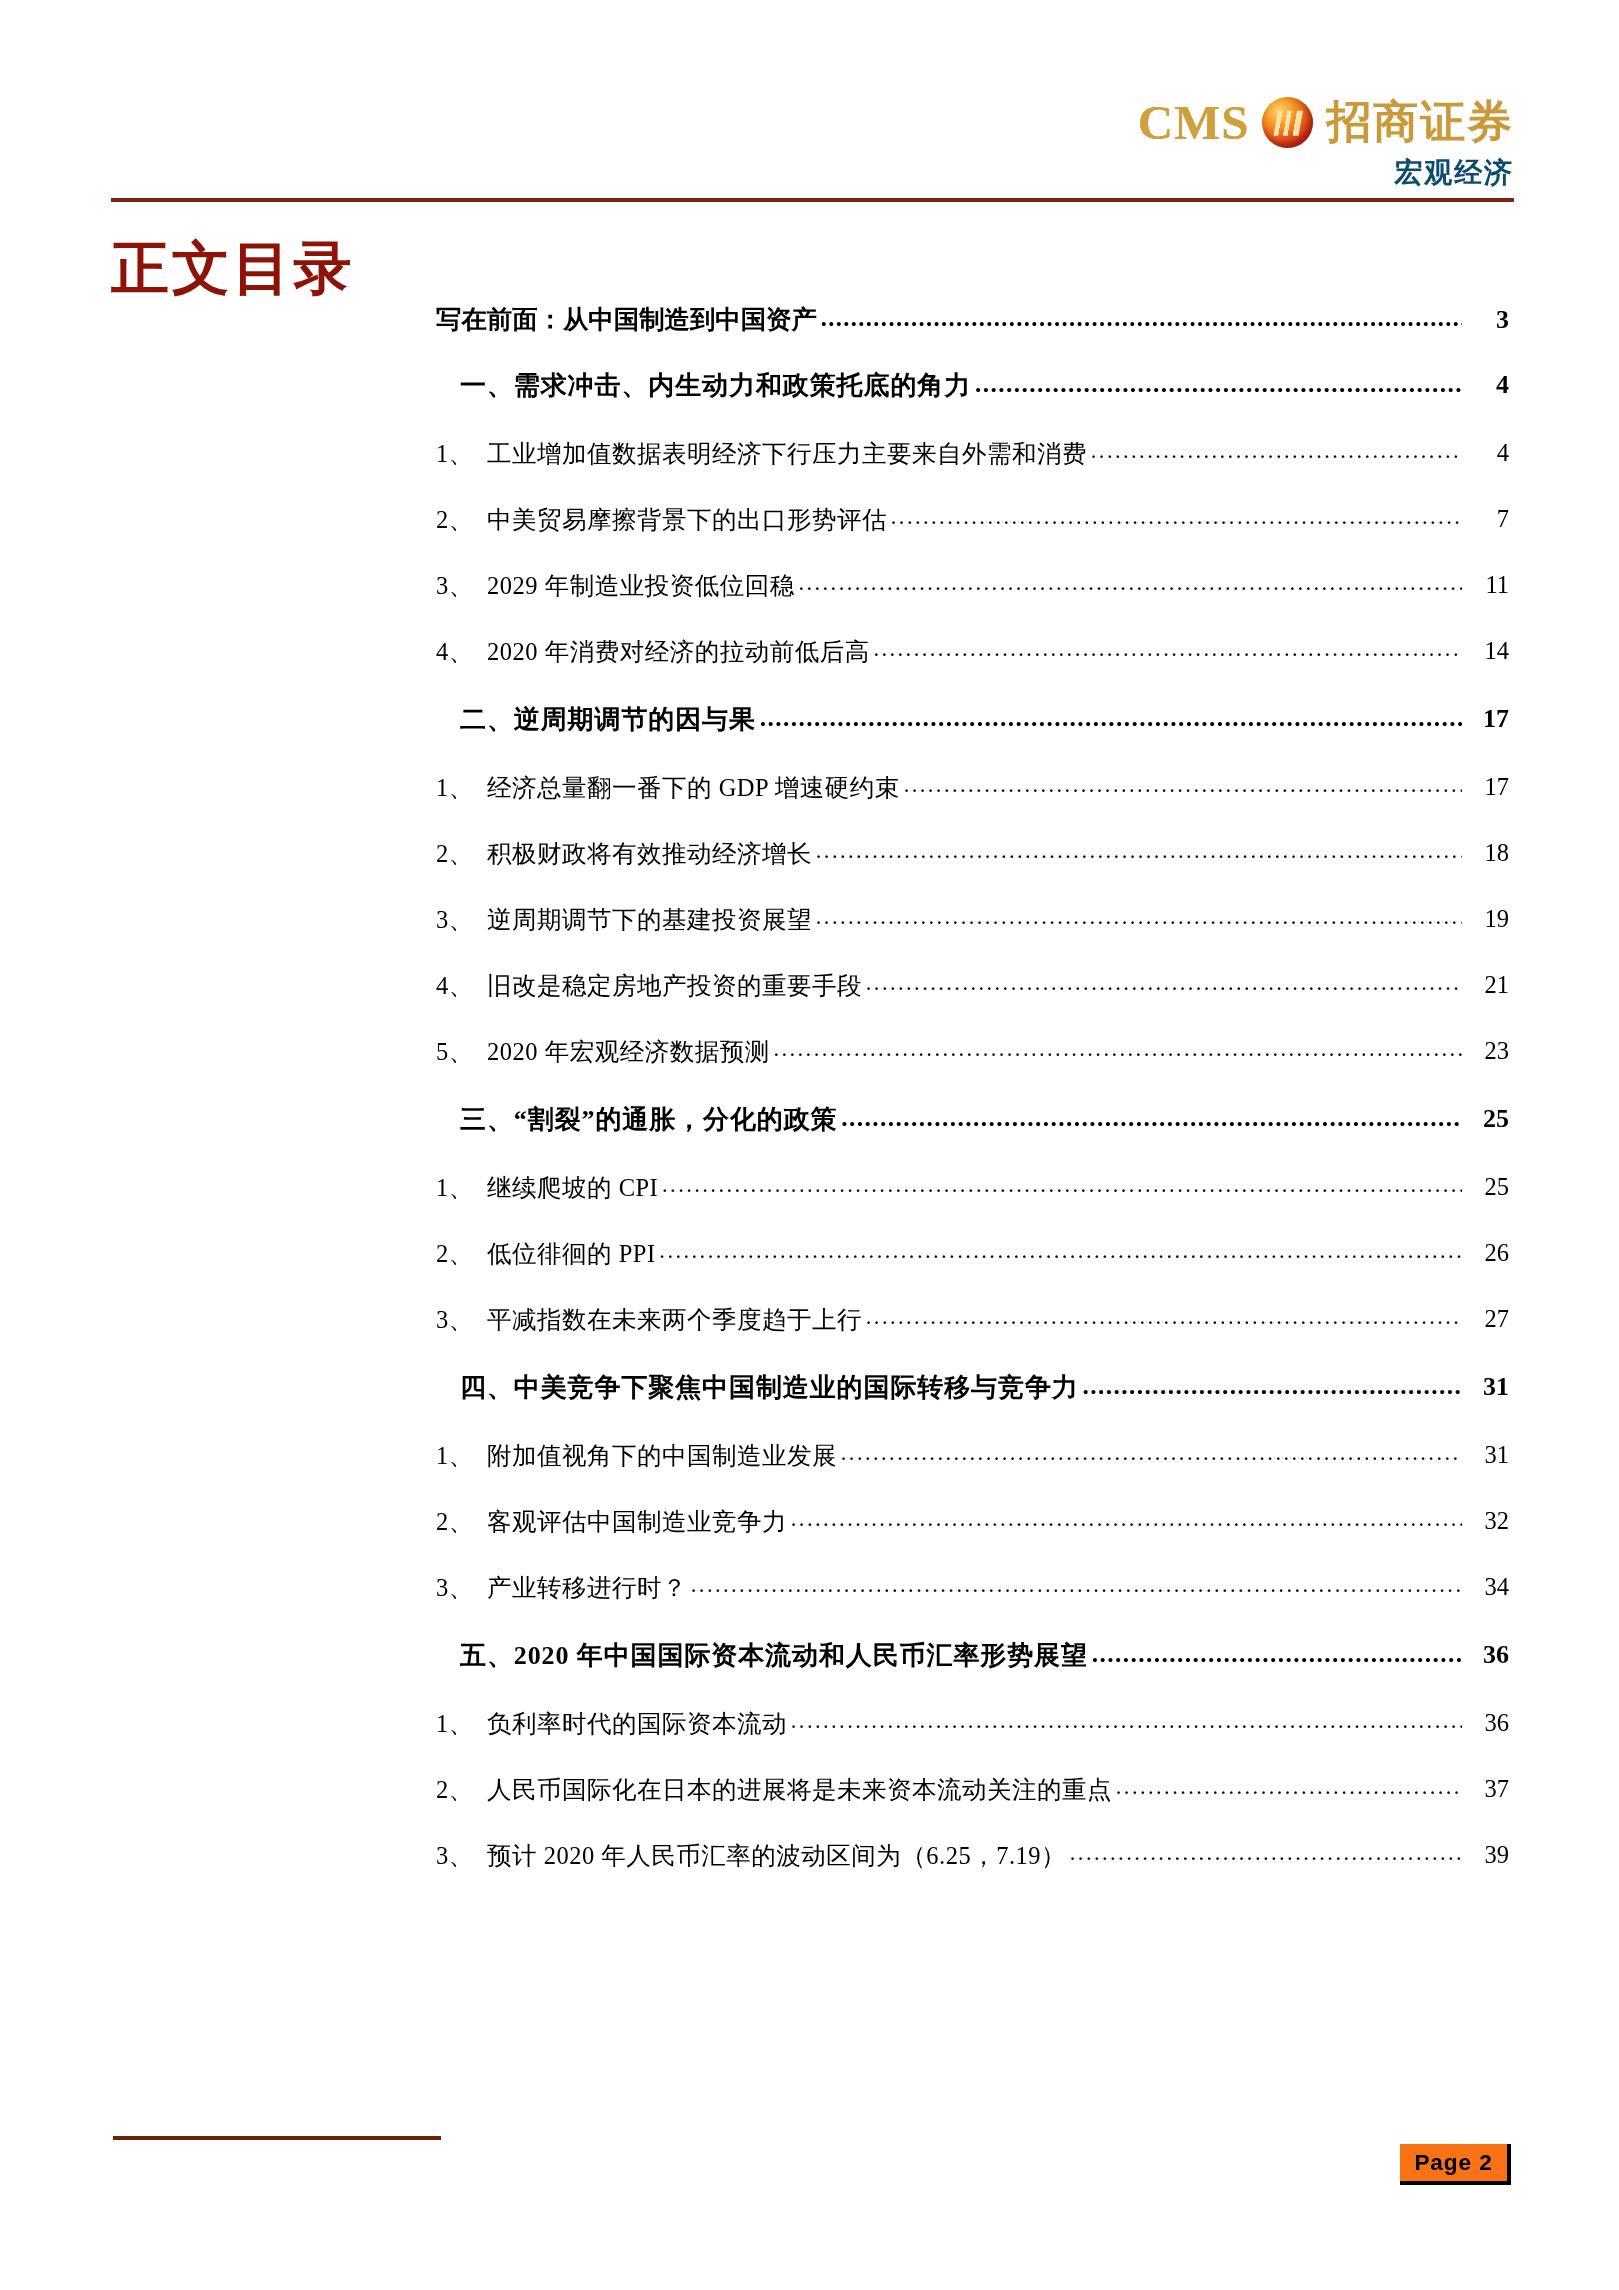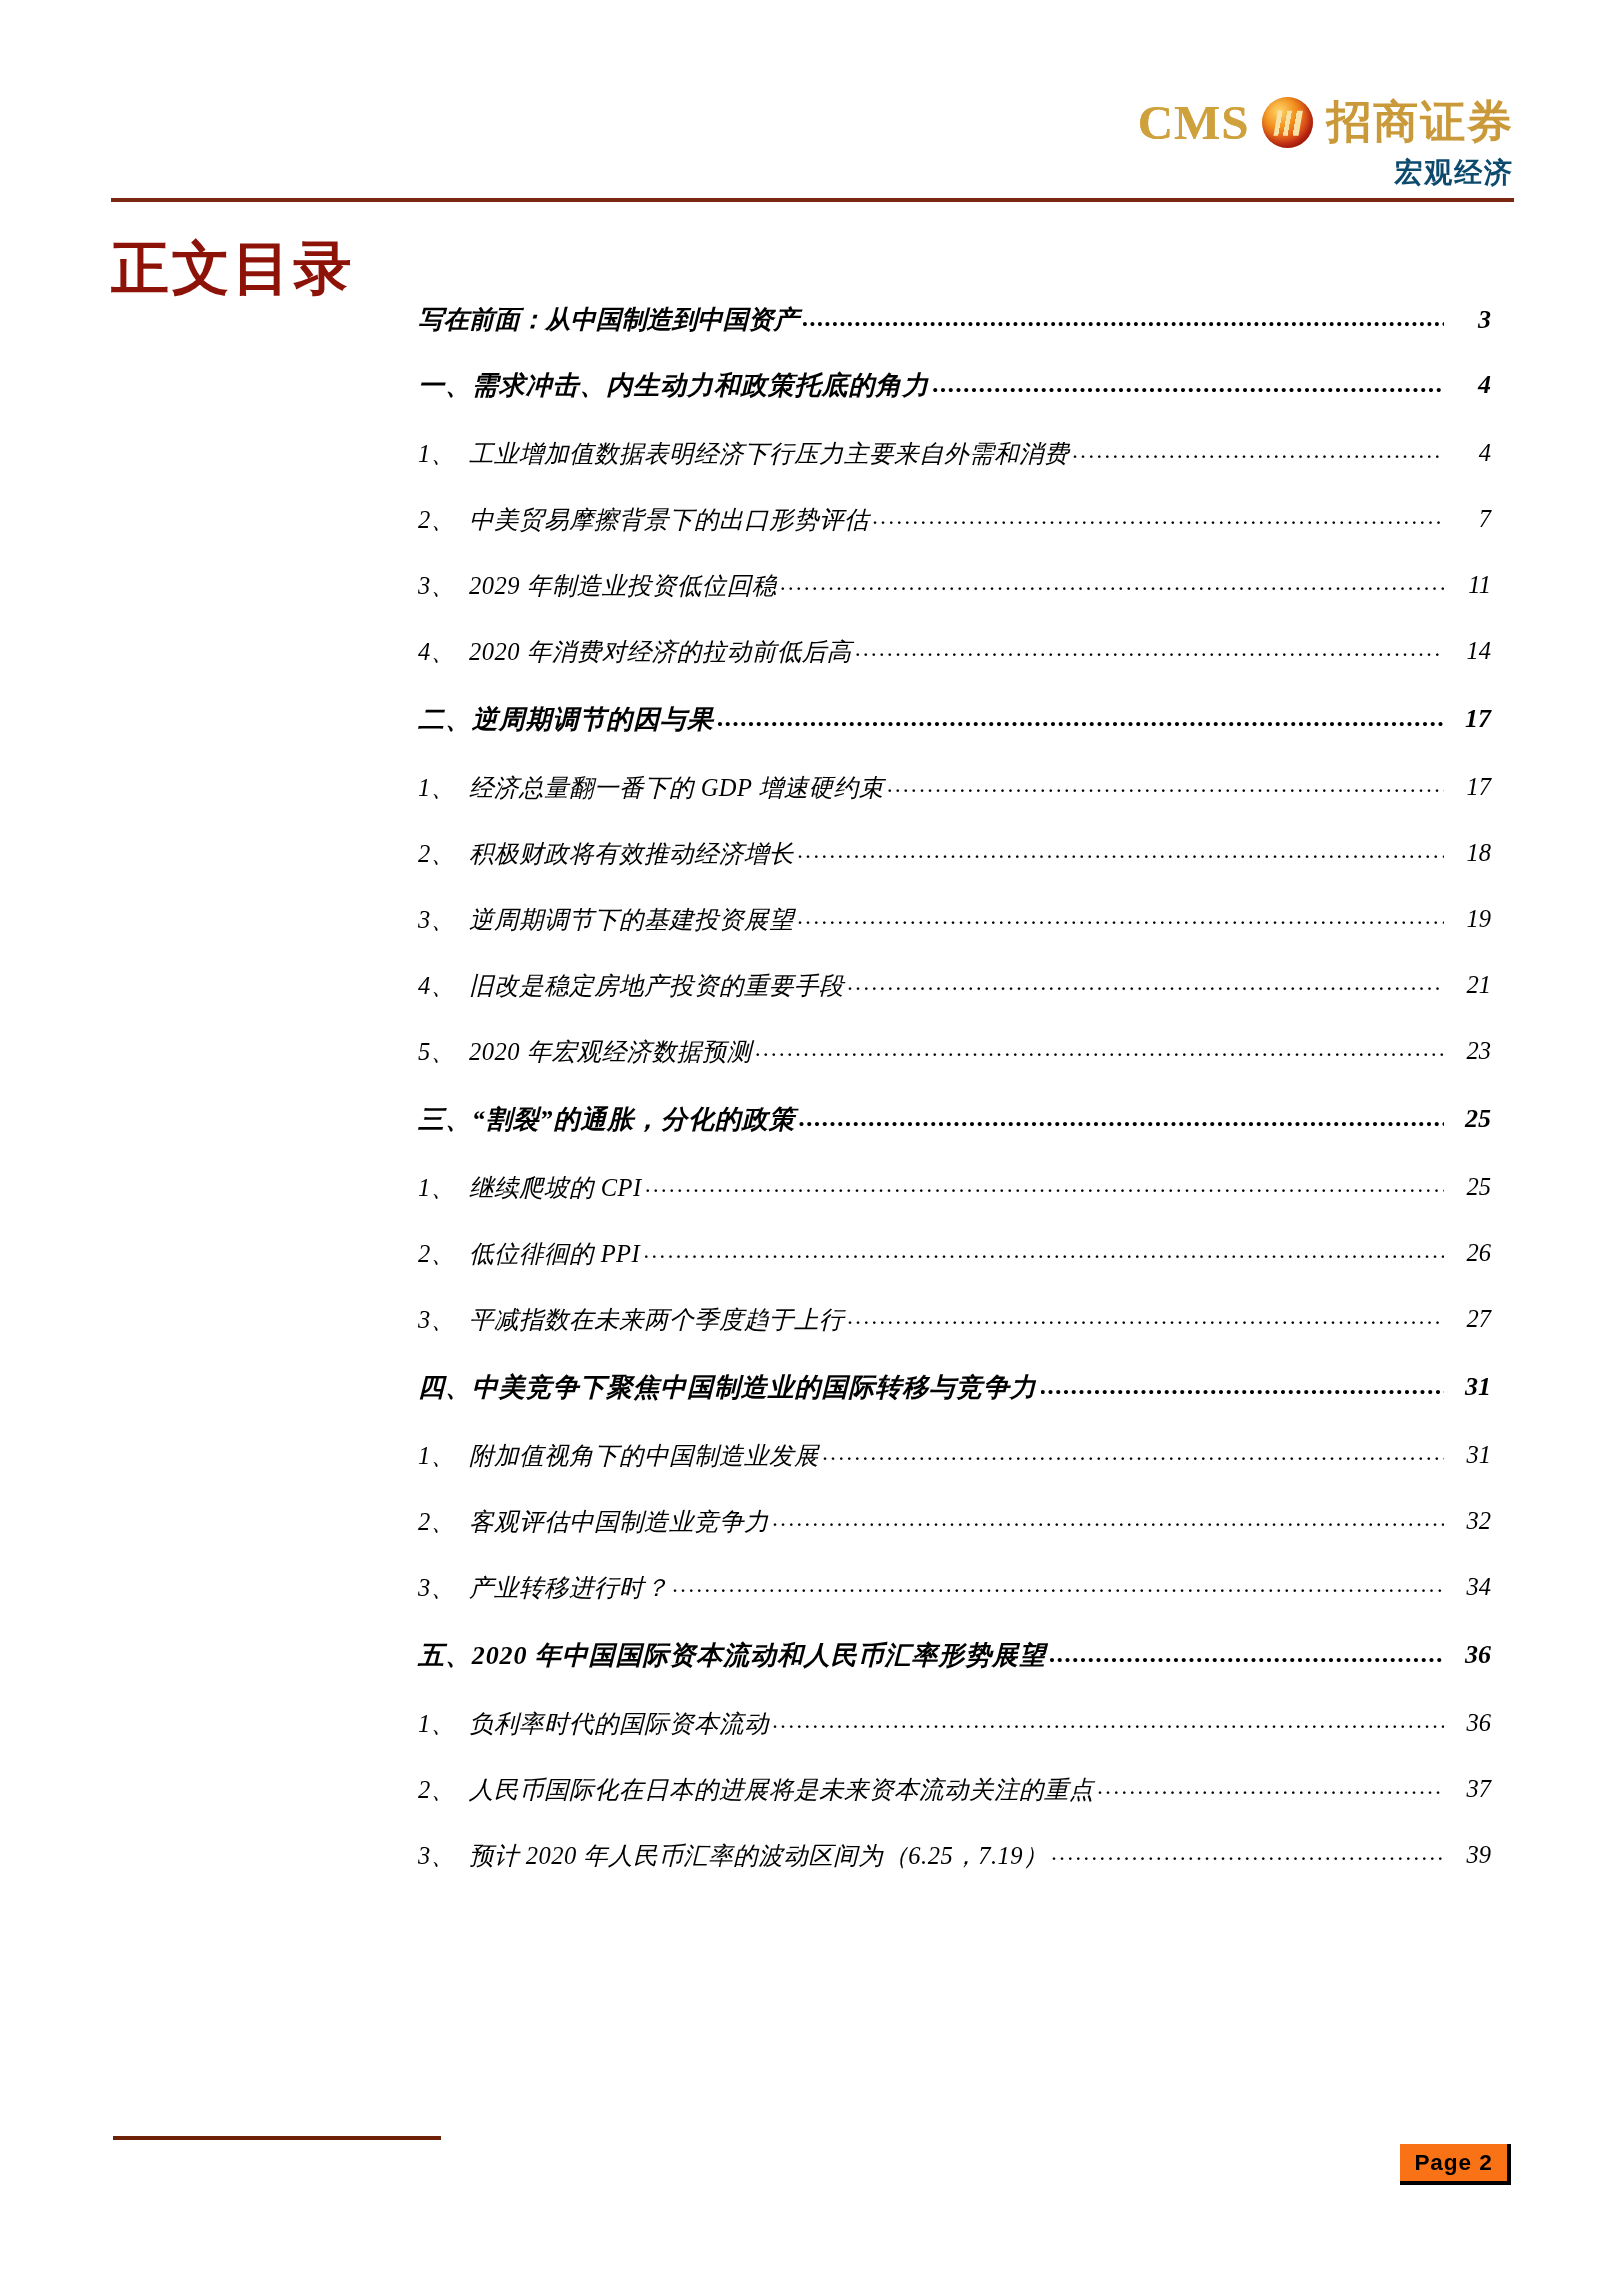--- a/index.html
+++ b/index.html
@@ -110,24 +110,23 @@
     font-size: 58px;
     font-weight: bold;
     color: #8d1208;
     letter-spacing: 2.8px;
     line-height: 1.1;
   }
 
   
   .toc {
     position: absolute;
-    left: 418px;
+    left: 436px;
     top: 290px;
     width: 1073px;
-    font-style: italic;
   }
   .toc-row {
     display: flex;
     align-items: baseline;
     width: 100%;
     font-family: "Liberation Serif", "DejaVu Serif", serif;
     color: #000;
   }
   .toc-row .label {
     white-space: nowrap;
@@ -151,21 +150,21 @@
     min-width: 43px;
   }
 
   
   .toc-row.lvl1 {
     font-size: 26px;
     font-weight: bold;
     height: 70px;
     align-items: center;
   }
-  .toc-row.lvl1 .label { letter-spacing: 0.9px; }
+  .toc-row.lvl1 .label { letter-spacing: 0.9px; margin-left: 24px; }
   .toc-row.lvl1 .leader { font-size: 25.4px; letter-spacing: 1.4px; font-weight: bold; }
   .toc-row.lvl1 .pageno { font-size: 26px; }
 
   
   .toc-row.lvl0 {
     font-size: 25.4px;
     font-weight: bold;
     height: 60px;
     align-items: center;
   }

